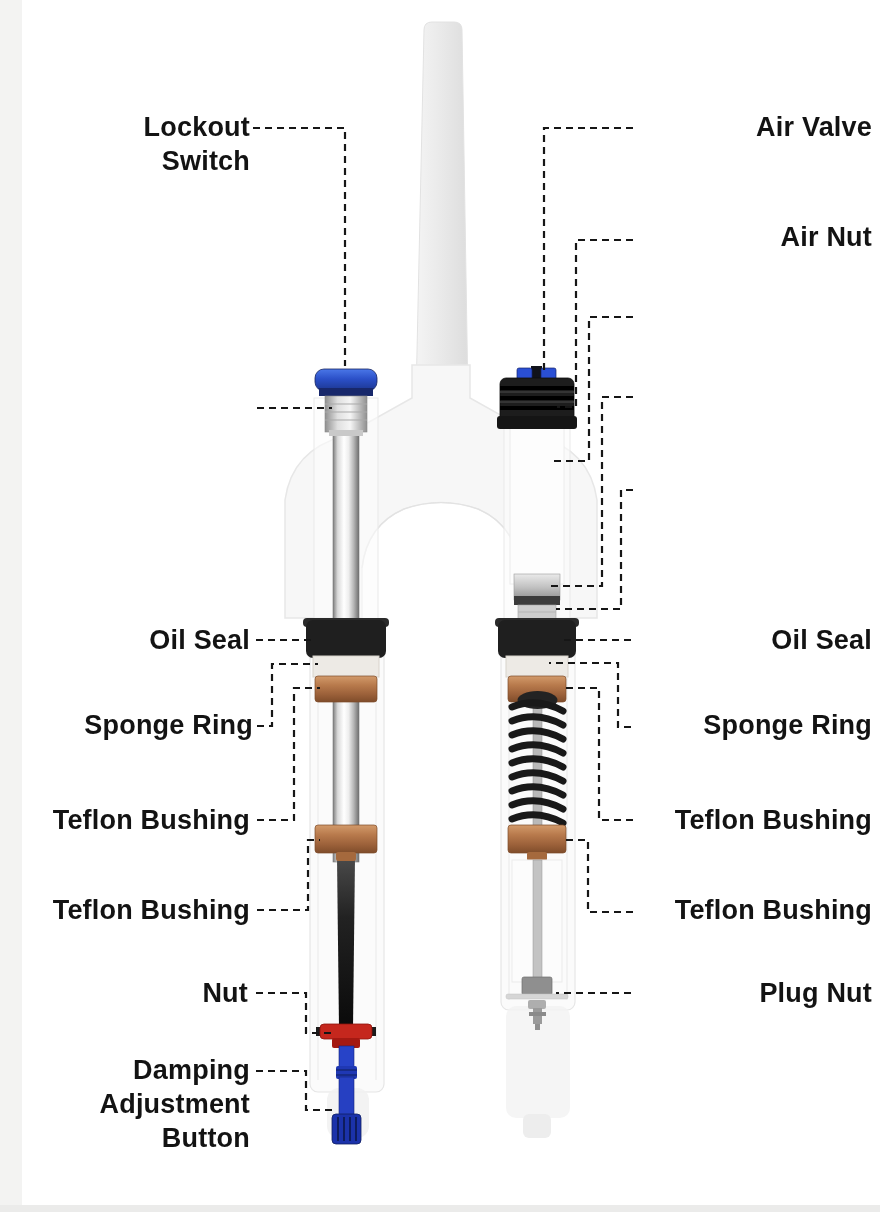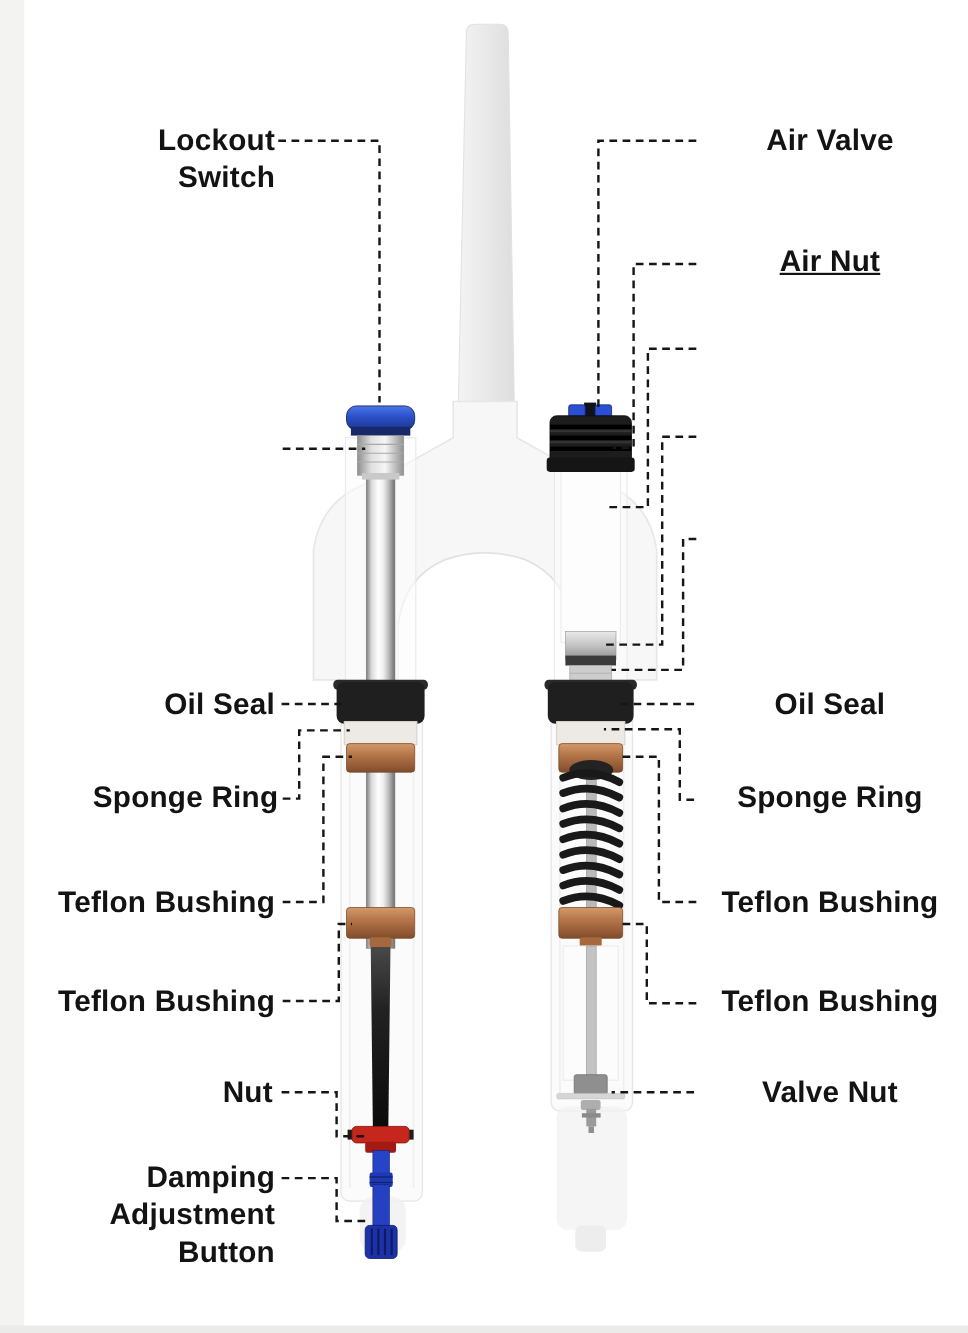--- a/index.html
+++ b/index.html
@@ -15,31 +15,31 @@
   .art{position:absolute;left:0;top:0;width:880px;height:1212px;}
   .lbl{
     position:absolute;
     font-size:27px;
     font-weight:600;
     line-height:34px;
     color:#131313;
     letter-spacing:0.2px;
   }
   .lbl.l{text-align:right;}
-  .lbl.r{text-align:center;left:637px;width:235px;}
+  .lbl.r{text-align:right;left:637px;width:235px;}
   .l1{top:110px;right:630px;width:150px;}
   .l2{top:391px;right:630px;width:150px;}
   .l3{top:623px;right:630px;width:200px;}
   .l4{top:708px;right:627px;width:210px;}
   .l5{top:803px;right:630px;width:230px;}
   .l6{top:893px;right:630px;width:230px;}
   .l7{top:976px;right:632px;width:150px;}
   .l8{top:1053px;right:630px;width:182px;}
   .r1{top:110px;}
-  .r2{top:220px;text-decoration:underline;}
+  .r2{top:220px;}
   .r3{top:298px;}
   .r4{top:380px;}
   .r5{top:473px;width:242px;}
   .r6{top:623px;}
   .r7{top:708px;}
   .r8{top:803px;}
   .r9{top:893px;}
   .r10{top:976px;}
 </style>
 </head>
@@ -261,16 +261,16 @@
   <div class="lbl l l6">Teflon Bushing</div>
   <div class="lbl l l8">Damping Adjustment Button</div>
   <div class="lbl l l7">Nut</div>
 
   <div class="lbl r r1">Air Valve</div>
   <div class="lbl r r2">Air Nut</div>
   <div class="lbl r r6">Oil Seal</div>
   <div class="lbl r r7">Sponge Ring</div>
   <div class="lbl r r8">Teflon Bushing</div>
   <div class="lbl r r9">Teflon Bushing</div>
-  <div class="lbl r r10">Valve Nut</div>
+  <div class="lbl r r10">Plug Nut</div>
 
   <div class="edge-bottom"></div>
 </div>
 
 </body></html>

